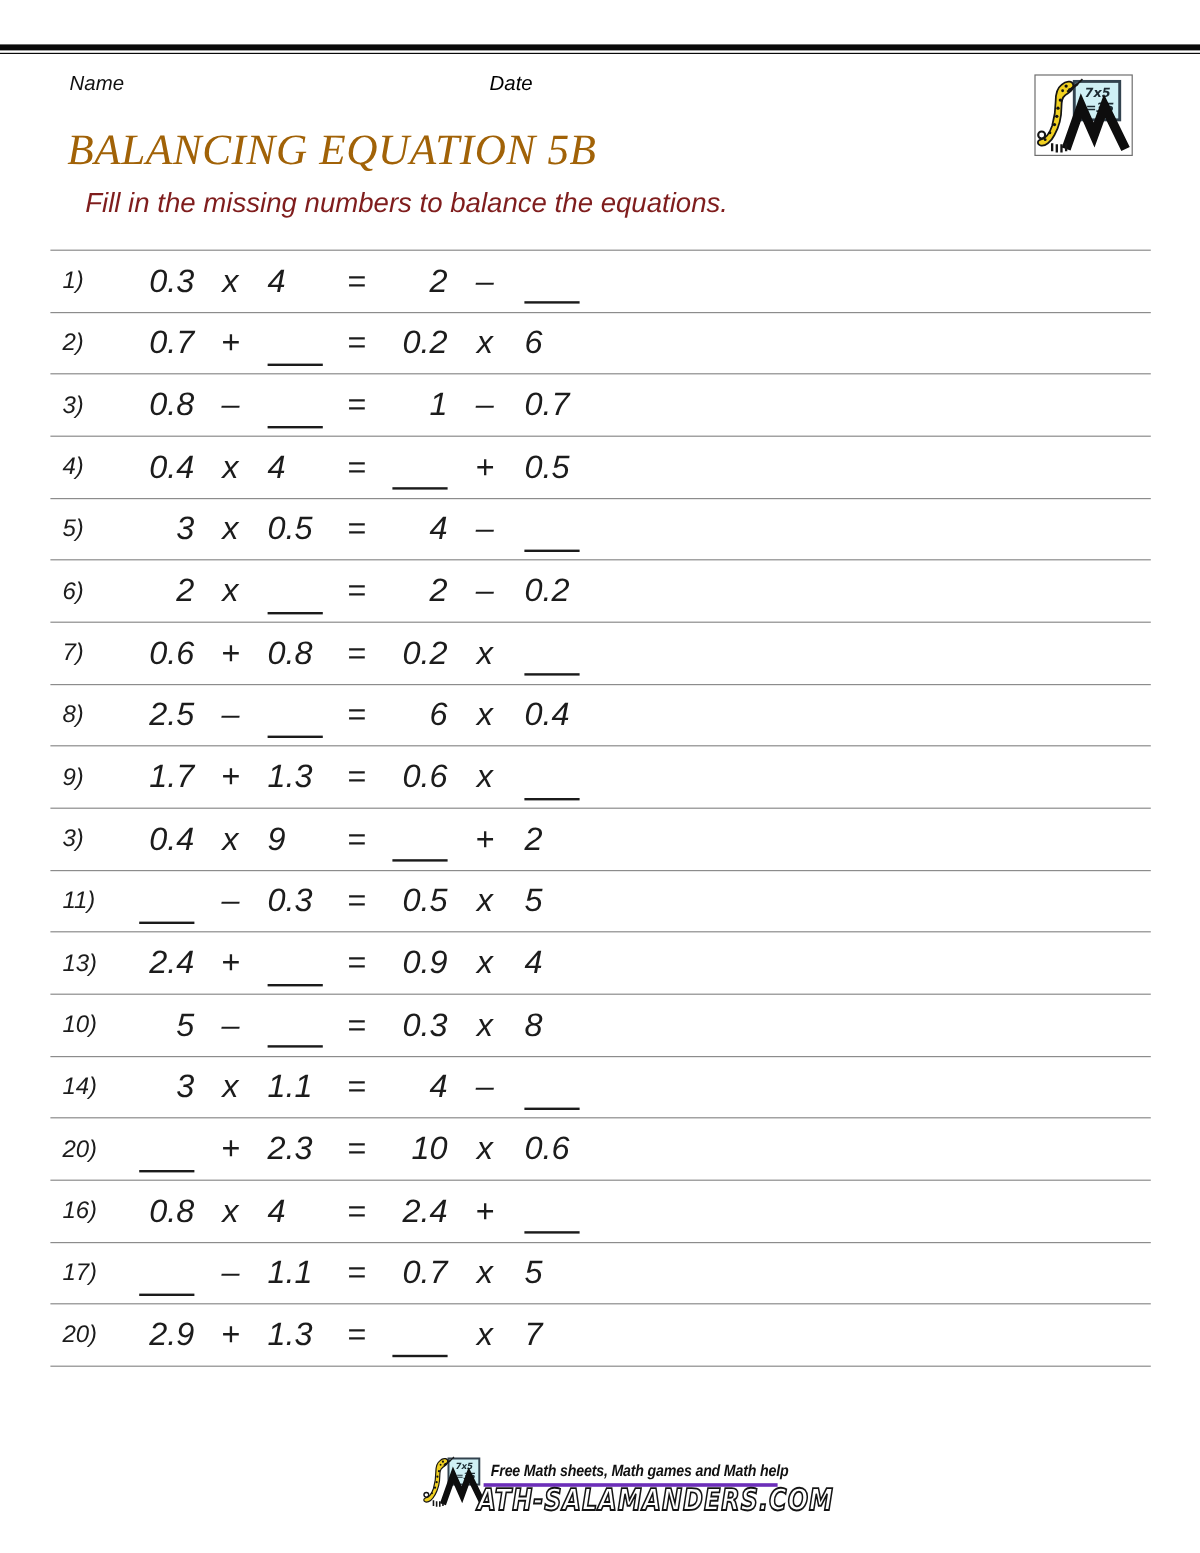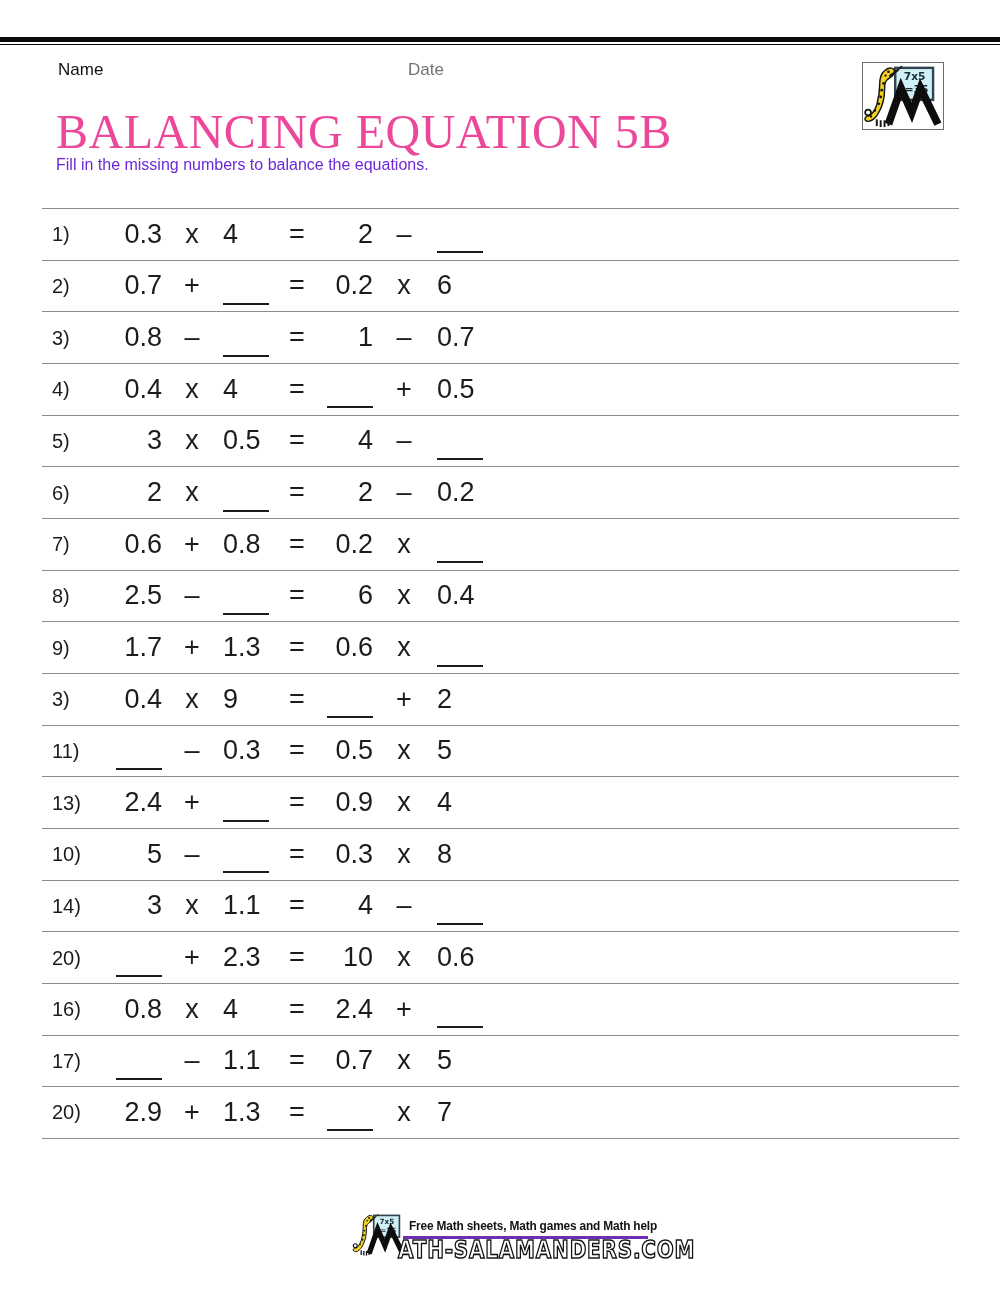--- a/index.html
+++ b/index.html
@@ -1,38 +1,38 @@
 <!DOCTYPE html>
 <html><head>
 <meta charset="utf-8">
 <style>
   html,body { margin:0; padding:0; background:#ffffff; }
   .page {
     position:relative; width:1000px; height:1294px; background:#ffffff;
-    font-family:"Liberation Sans", sans-serif; color:#1c1c1c; overflow:hidden;
+    font-family:"Liberation Sans", sans-serif; color:#1c1c1c; overflow:hidden;font-style:italic;
   }
   
   .top-rule-thick { position:absolute; left:0; top:37px; width:1000px; height:5px; background:#0a0a0a; }
   .top-rule-thin  { position:absolute; left:0; top:44px; width:1000px; height:1px; background:#0a0a0a; }
 
   .name-label { position:absolute; left:58px; top:60px; font-size:17px; color:#111; }
-  .date-label { position:absolute; left:408px; top:60px; font-size:17px; color:#737373; }
+  .date-label { position:absolute; left:408px; top:60px; font-size:17px; color:#000000; }
 
   .logo-box {
     position:absolute; left:862px; top:62px; width:82px; height:68px;
     border:1px solid #6e6e6e; box-sizing:border-box; background:#fff;
   }
 
   .page-title {
     position:absolute; left:56px; top:104px;
-    font-family:"Liberation Serif", serif; font-size:48px; letter-spacing:0.5px;
-    color:#ec4899; white-space:nowrap;
+    font-family:"Liberation Serif", serif; font-size:36px; letter-spacing:0.5px;
+    color:#a16207; white-space:nowrap;
   }
   .instructions {
-    position:absolute; left:56px; top:156px; font-size:16px; color:#6d28d9; white-space:nowrap;
+    position:absolute; left:71px; top:156px; font-size:23px; color:#7f1d1d; white-space:nowrap;
   }
 
   
   .eq-table {
     position:absolute; left:42px; top:208px; width:917px;
     border-top:1px solid #8c8c8c;
   }
   .eq-row {
     display:grid;
     grid-template-columns:60px 60px 60px 60px 30px 61px 62px auto;

